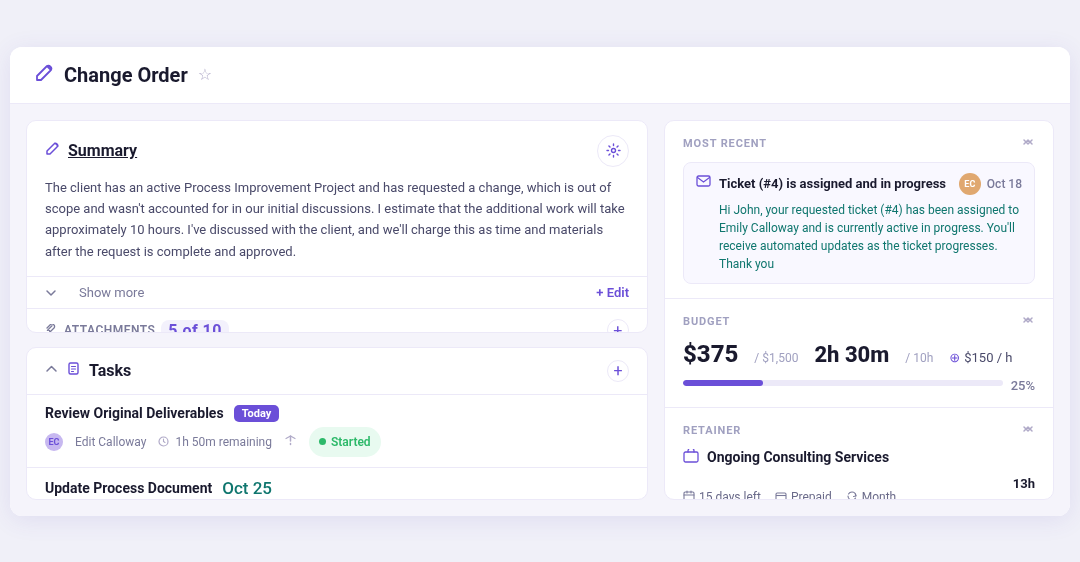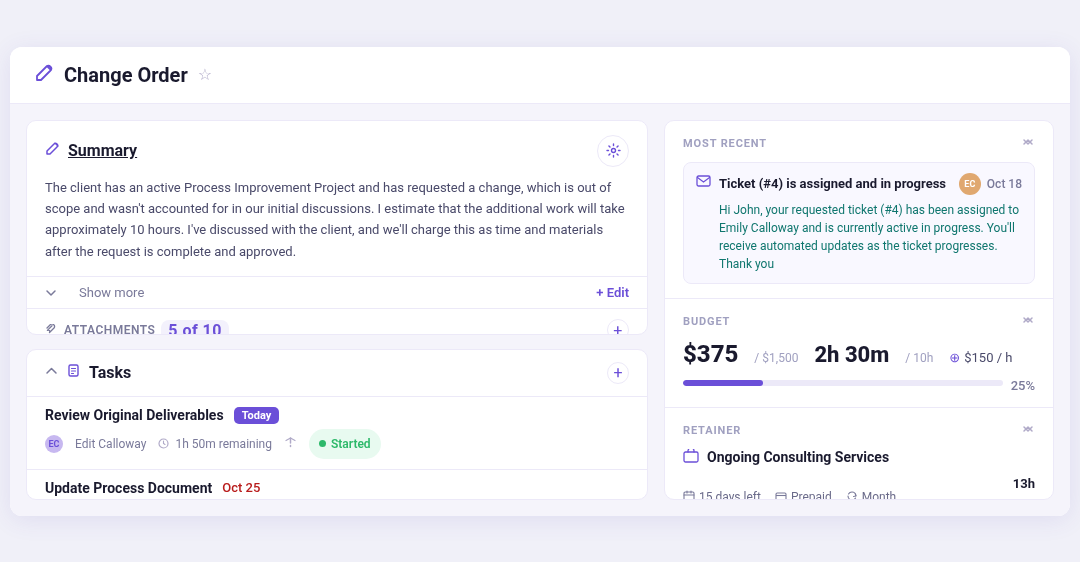--- a/index.html
+++ b/index.html
@@ -199,22 +199,22 @@
     }
     .badge-today {
       background: #6b4fd8;
       color: #fff;
       border-radius: 5px;
       padding: 2px 8px;
       font-size: 11px;
       font-weight: 700;
     }
     .badge-date {
-      color: #b91c1c;
-      font-size: 13px;
+      color: #0f766e;
+      font-size: 17px;
       font-weight: 500;
     }
     .task-meta {
       display: flex; align-items: center; gap: 12px;
     }
     .task-avatar {
       width: 18px; height: 18px; border-radius: 50%; background: #c7b8f0; font-size: 9px;
       display: flex; align-items: center; justify-content: center; color: #6b4fd8; font-weight: 700;
     }
     .task-meta-text {

